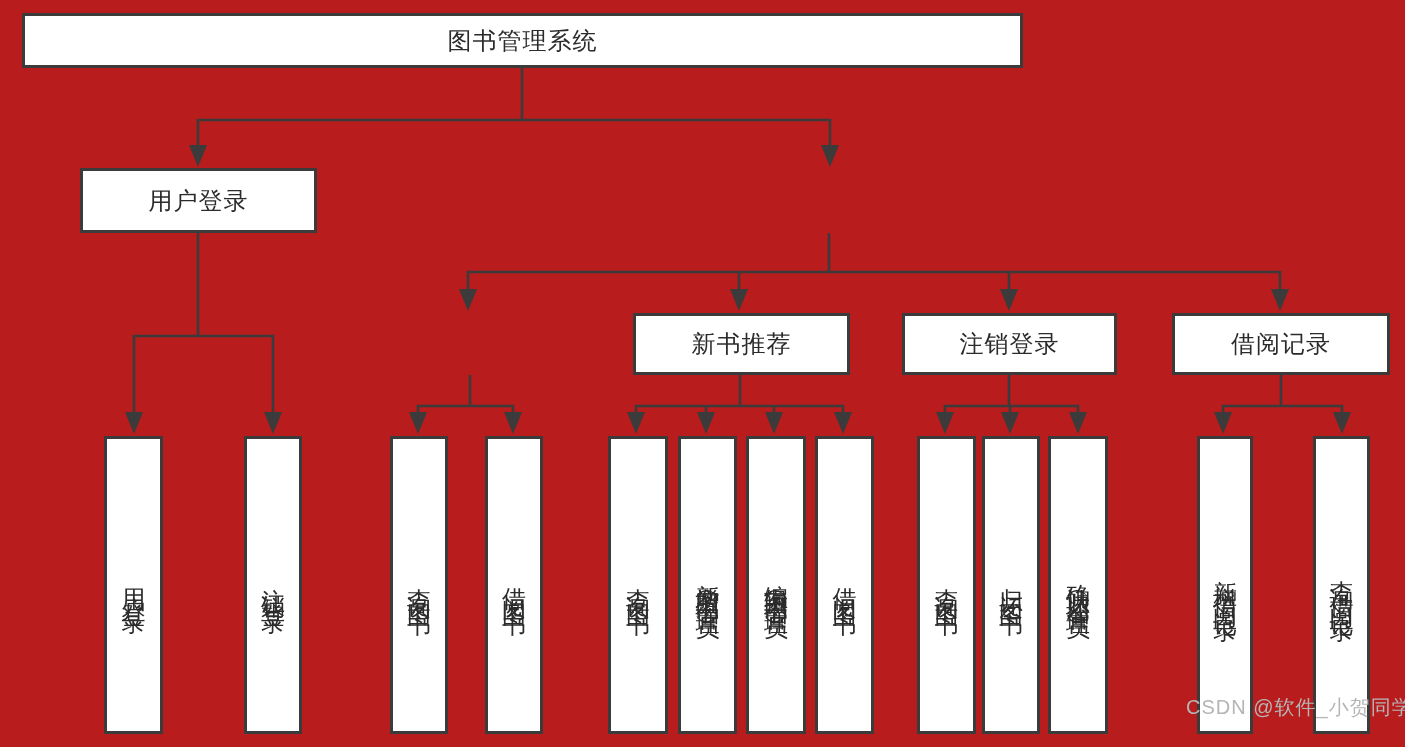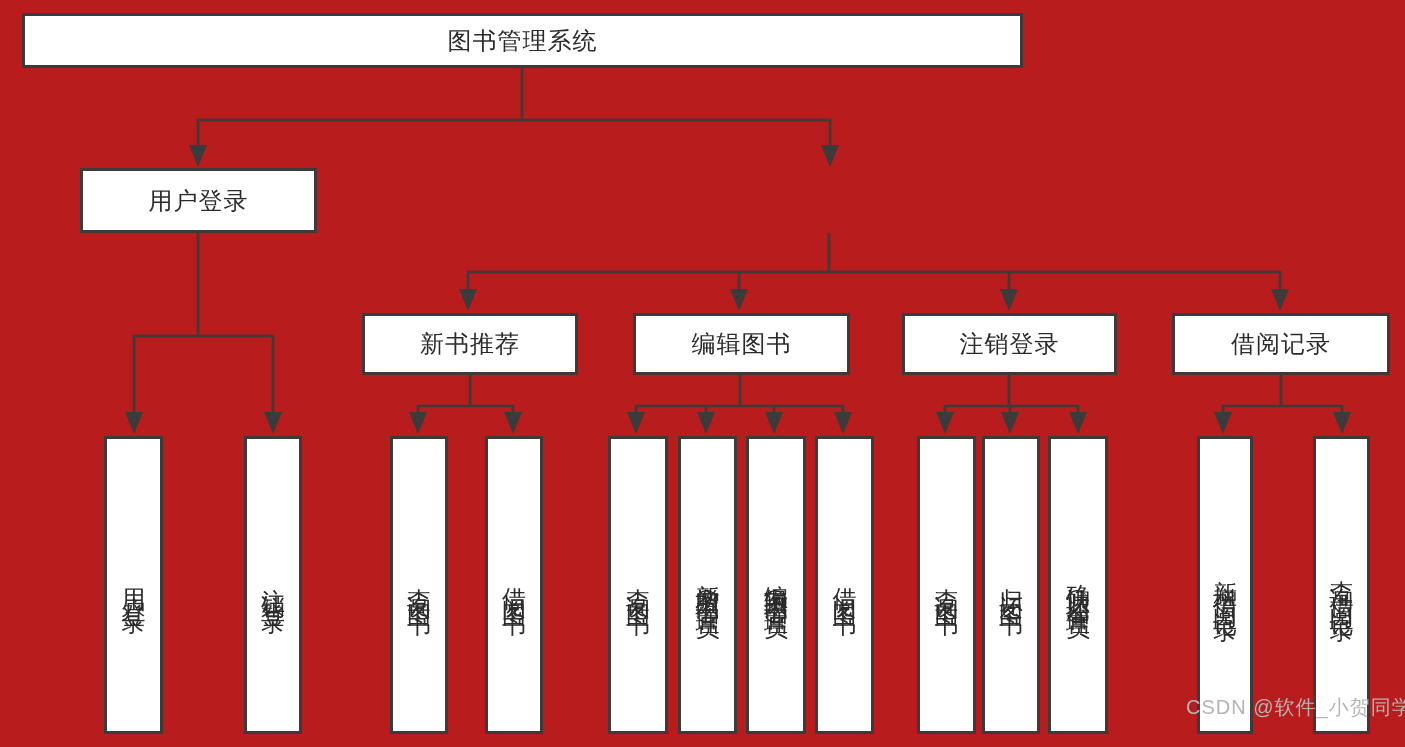--- a/index.html
+++ b/index.html
@@ -86,25 +86,22 @@
   </svg>
 
   <div class="node" style="left:22px;top:13px;width:1001px;height:55px">
     <span>图书管理系统</span>
   </div>
 
   <div class="node" style="left:80px;top:168px;width:237px;height:65px">
     <span>用户登录</span>
   </div>
 
-  <div class="node" style="left:362px;top:313px;width:216px;height:62px">
+  <div class="node" style="left:633px;top:313px;width:217px;height:62px">
     <span>新书推荐</span>
-  </div>
-  <div class="node" style="left:633px;top:313px;width:217px;height:62px">
-    <span>编辑图书</span>
   </div>
   <div class="node" style="left:902px;top:313px;width:215px;height:62px">
     <span>注销登录</span>
   </div>
   <div class="node" style="left:1172px;top:313px;width:218px;height:62px">
     <span>借阅记录</span>
   </div>
 
   <div class="node vnode" style="left:104px;top:436px;width:59px;height:298px">
     <span>用户登录</span>

